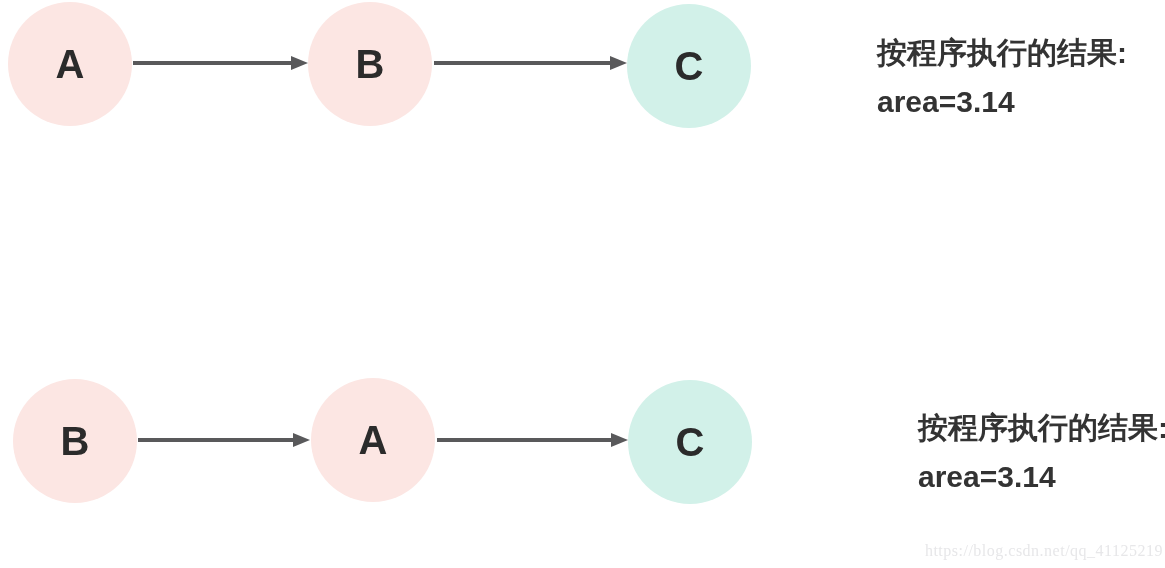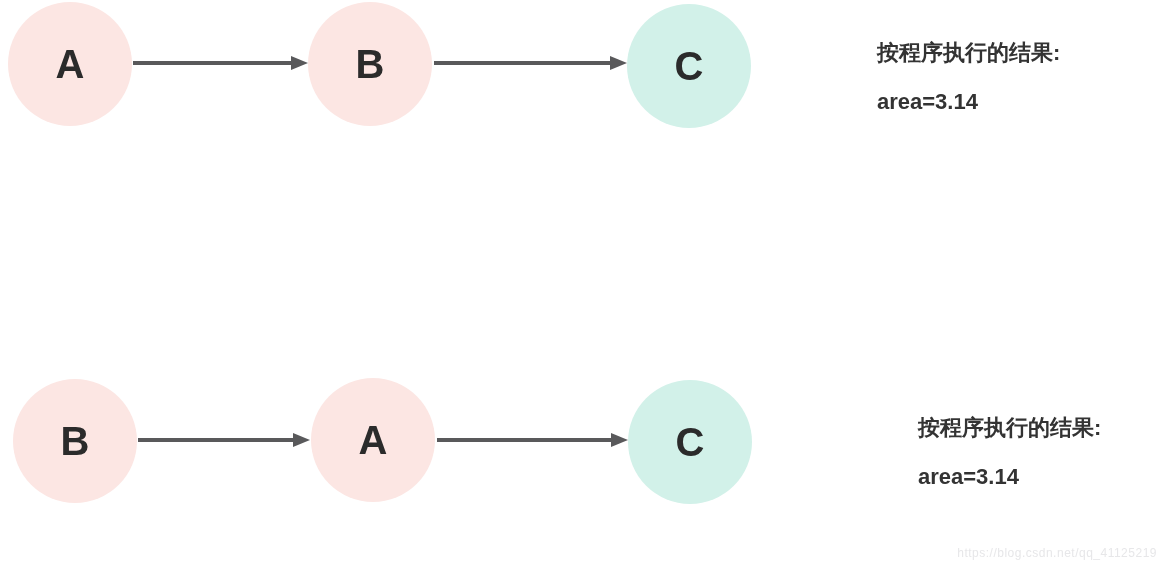--- a/index.html
+++ b/index.html
@@ -38,33 +38,34 @@
   }
   .node--pink { background: var(--node-pink); }
   .node--teal { background: var(--node-teal); }
   .arrow { position: absolute; height: 16px; }
   .arrow line { stroke: var(--arrow); stroke-width: 4; }
   .arrow polygon { fill: var(--arrow); }
   .result {
     position: absolute;
     color: var(--text);
     font-weight: 700;
-    font-size: 22px;
+    font-size: 30px;
     line-height: 49px;
     white-space: nowrap;
   }
   .watermark {
     position: absolute;
-    right: 8px;
+    right: 2px;
     bottom: 8px;
     color: var(--watermark);
-    font-size: 12px;
+    font-size: 16px;
     font-weight: 400;
     letter-spacing: 0.5px;
     white-space: nowrap;
+    font-family: Liberation Serif, serif;
   }
 </style>
 </head>
 <body>
 
 <div class="canvas">
 
   <div class="node node--pink" style="left:8px; top:2px;">A</div>
 
   <svg class="arrow" style="left:133px; top:55px;" width="175" height="16">

